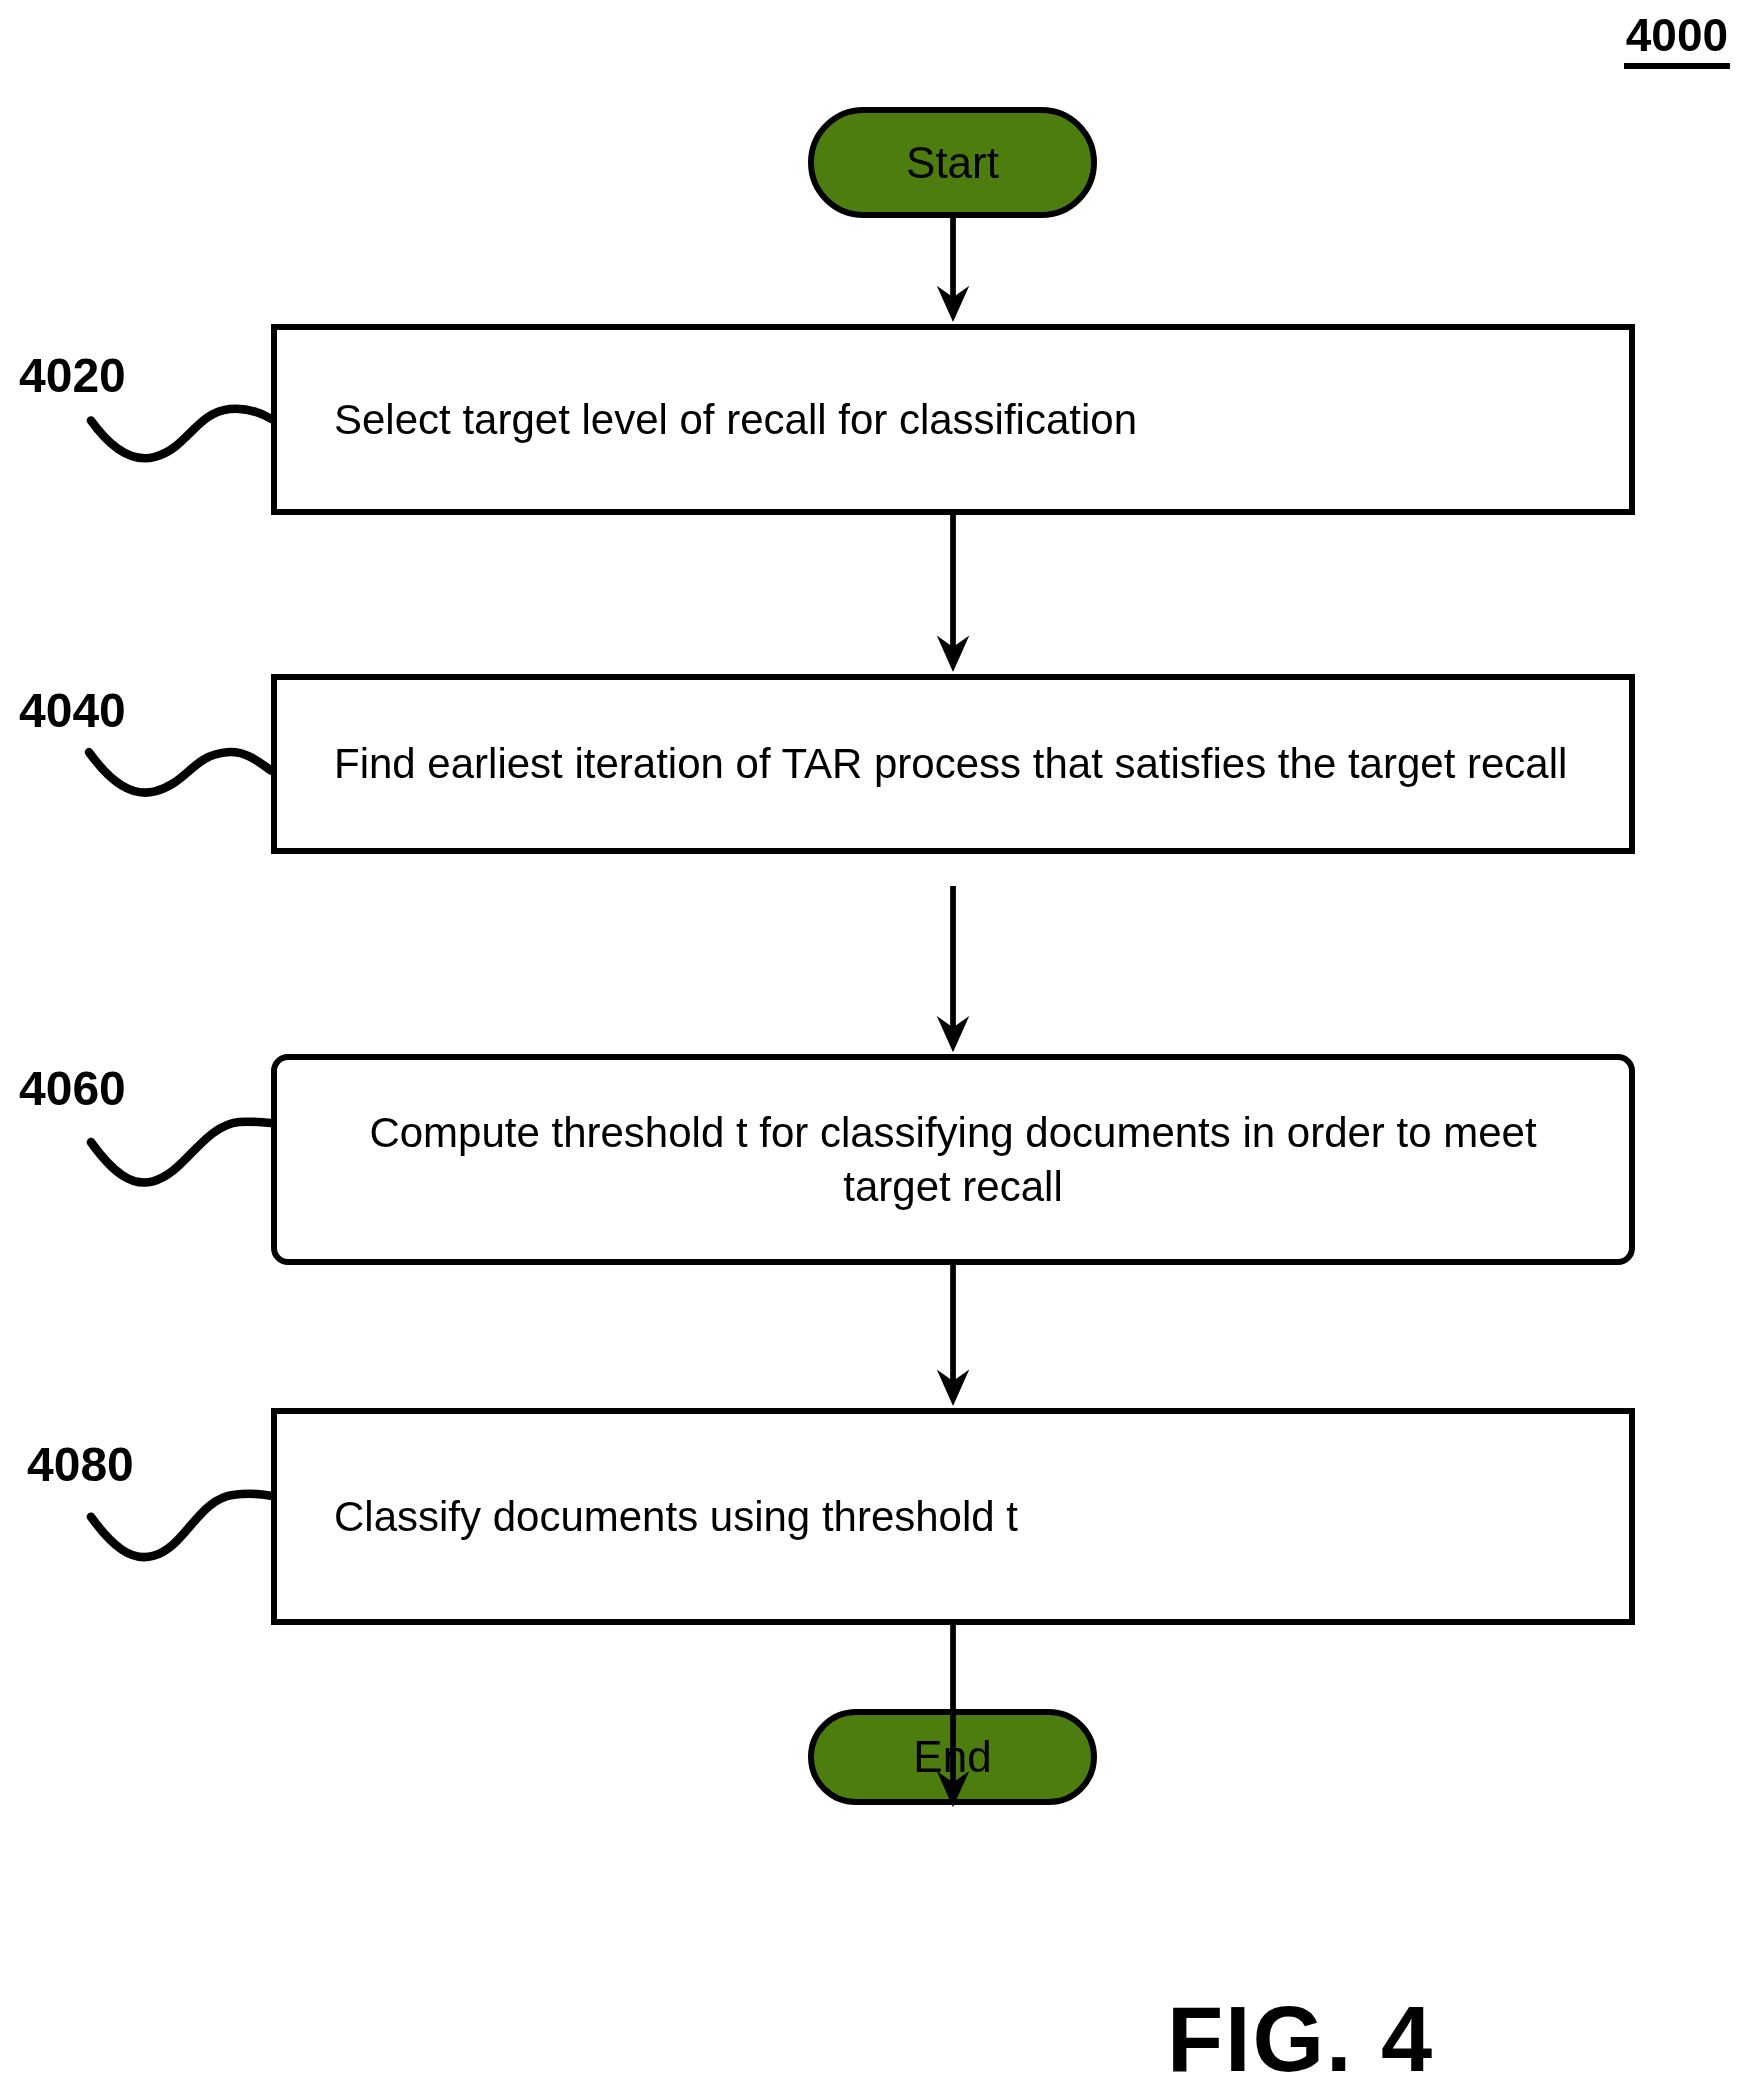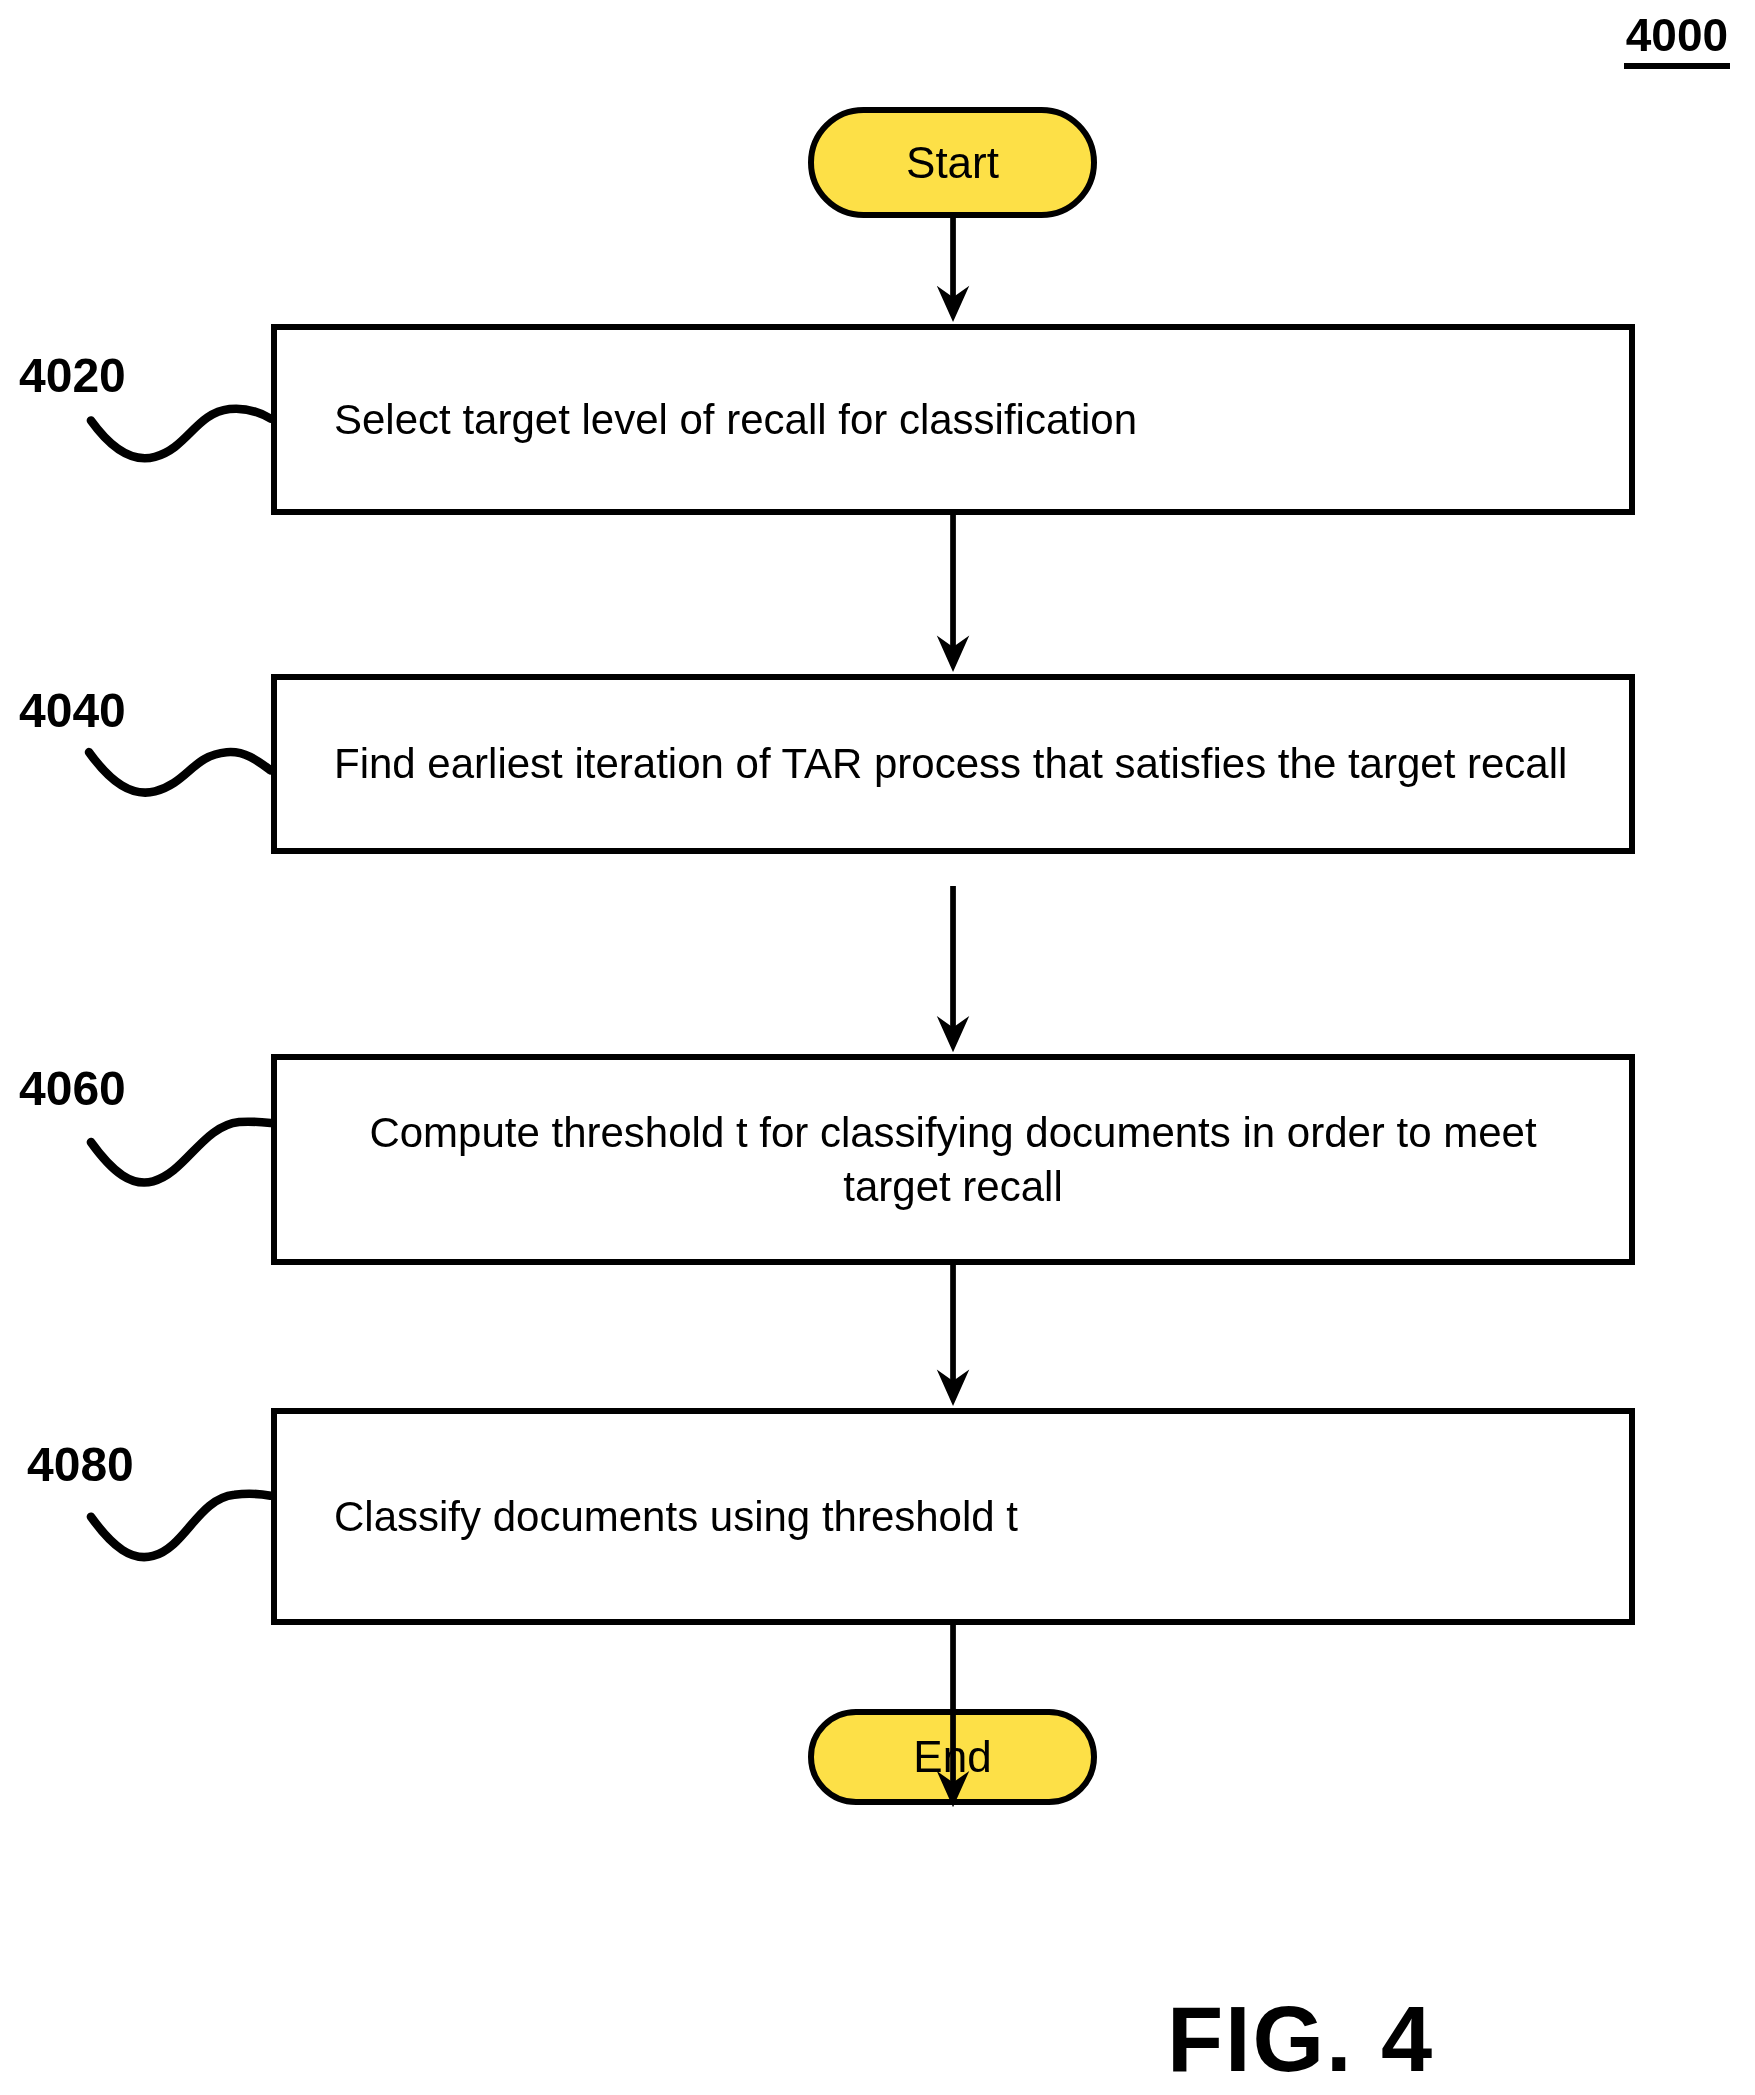--- a/index.html
+++ b/index.html
@@ -27,42 +27,42 @@
     left: 808px;
     width: 289px;
     height: 111px;
     border: 6.7px solid #000;
     border-radius: 61px;
     box-sizing: border-box;
     display: flex;
     align-items: center;
     justify-content: center;
     font-size: 44px;
-    background: #fde047;
+    background: #4d7c0f;
   }
   .terminal.start { top: 107px; }
   .terminal.end   { top: 1709px; height: 96px; text-align: right; }
   .step-box {
     position: absolute;
     left: 271px;
     width: 1364px;
     border: 6.7px solid #000;
     box-sizing: border-box;
     display: flex;
     align-items: center;
     justify-content: flex-start;
     text-align: center;
     font-size: 42px;
     line-height: 54px;
     padding: 0 57px;
     background: #ffffff;
   }
   .box1 { top: 324px;  height: 191px; }
   .box2 { top: 674px;  height: 180px; }
-  .box3 { top: 1054px; height: 211px; }
+  .box3 { top: 1054px; height: 211px; border-radius: 17px; }
   .box4 { top: 1408px; height: 217px; }
   .ref-label {
     position: absolute;
     font-size: 48px;
     font-weight: bold;
     line-height: 1;
   }
   .ref-4020 { left: 19px; top: 352px; }
   .ref-4040 { left: 19px; top: 687px; }
   .ref-4060 { left: 19px; top: 1065px; }

